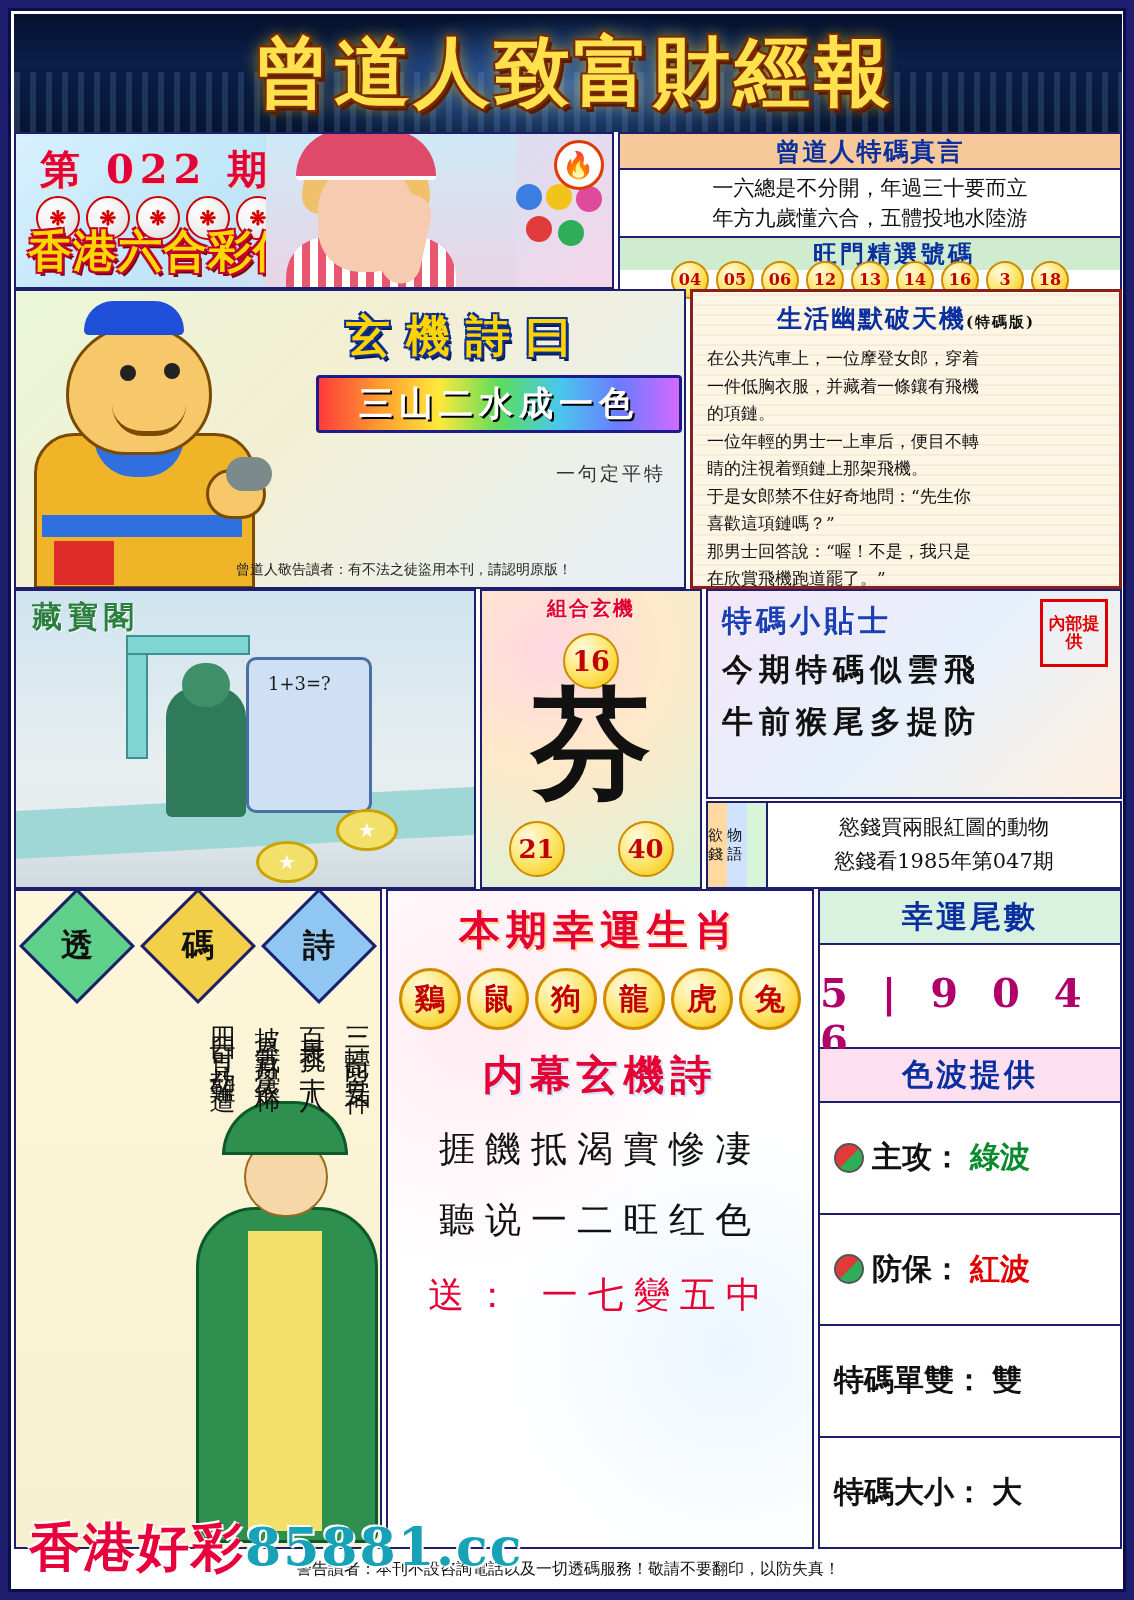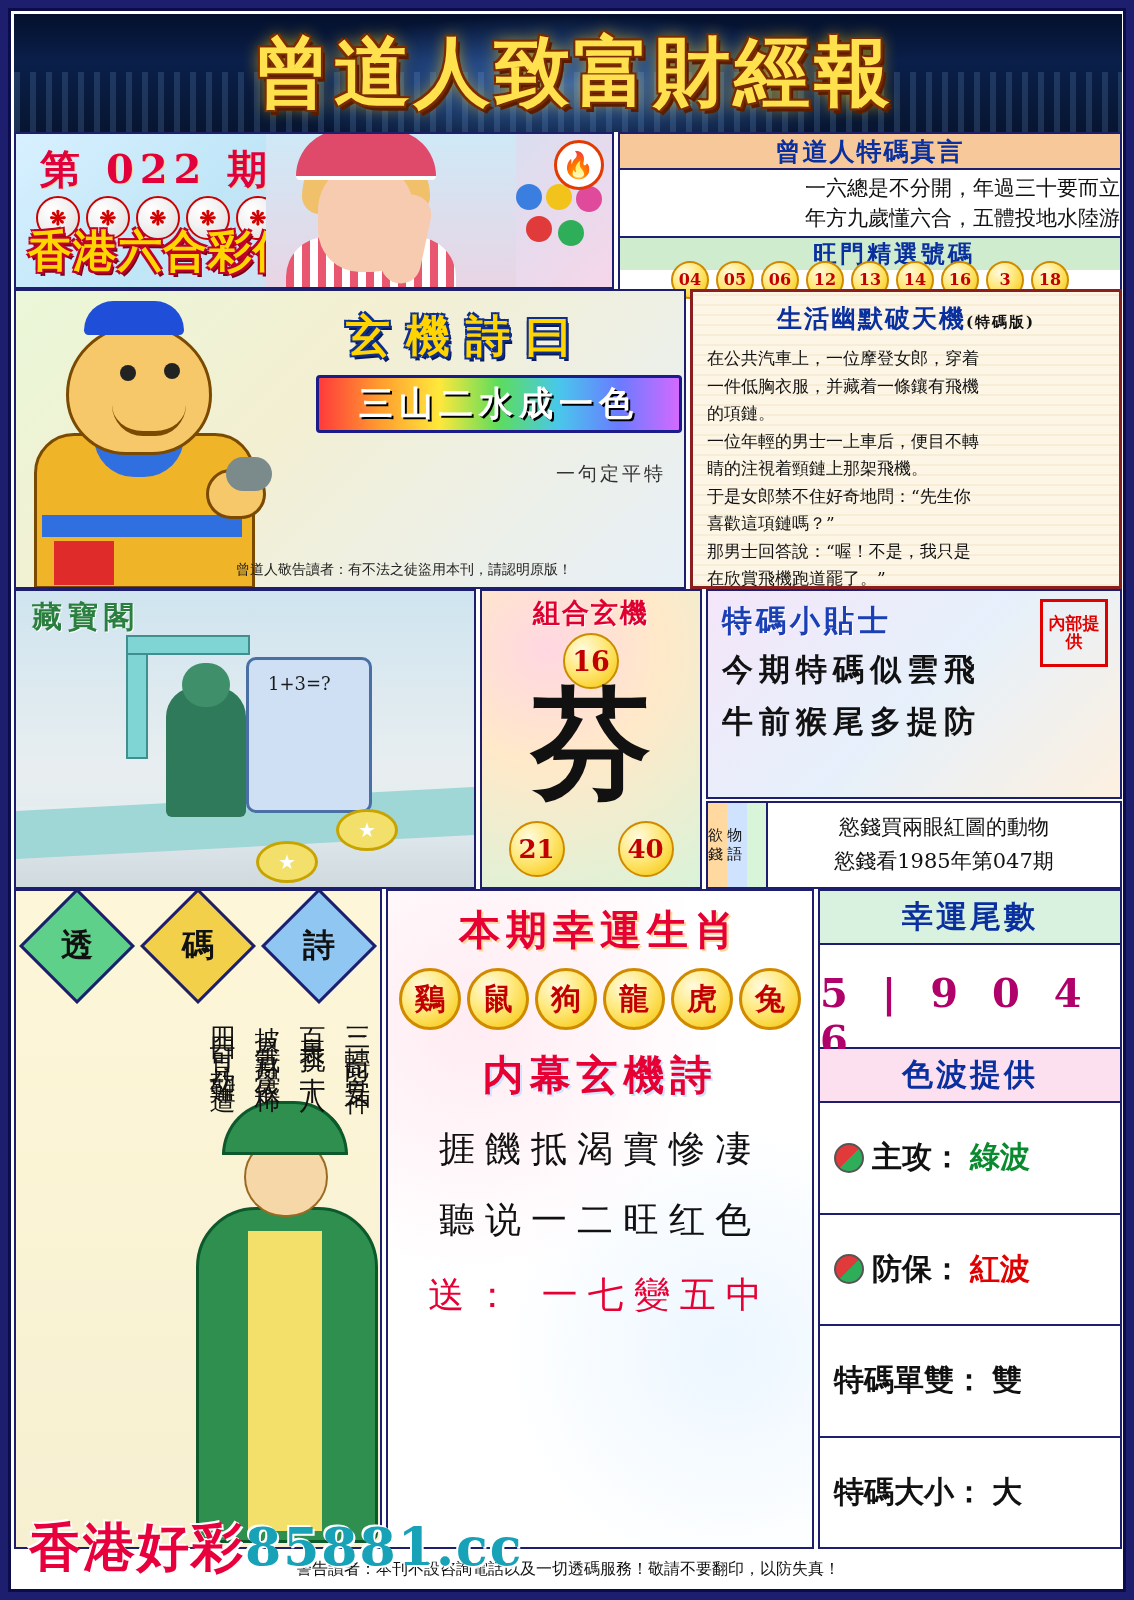--- a/index.html
+++ b/index.html
@@ -139,21 +139,21 @@
     border:2px solid #1d1f6e;box-sizing:border-box;background:#ffffff;
   }
   .rt-head{
     height:34px;background:#f7c99a;border-bottom:2px solid #1d1f6e;
     display:flex;align-items:center;justify-content:center;
     font-family:"DejaVu Serif","Liberation Serif",serif;
     font-weight:bold;font-size:25px;color:#0a2f9e;letter-spacing:2px;
   }
   .rt-poem{
     height:66px;background:#ffffff;
-    display:flex;flex-direction:column;align-items:flex-end;justify-content:center;
+    display:flex;flex-direction:column;align-items:center;justify-content:center;
     font-family:"DejaVu Serif","Liberation Serif",serif;
     font-size:21px;color:#111;line-height:1.45;
   }
   .rt-sub{
     height:32px;background:#cfeccf;border-top:2px solid #1d1f6e;border-bottom:2px solid #1d1f6e;
     display:flex;align-items:center;justify-content:center;
     font-family:"DejaVu Serif","Liberation Serif",serif;
     font-weight:bold;font-size:24px;color:#0a2f9e;letter-spacing:3px;padding-left:48px;
   }
   .rt-nums{
@@ -263,21 +263,21 @@
   .combo{
     position:absolute;left:466px;top:0;width:222px;height:300px;
     border:2px solid #1d1f6e;box-sizing:border-box;
     background:
       radial-gradient(circle at 30% 20%,#ffd7e2 0%,#ffe9c9 40%,#d9f3d9 100%);
     overflow:hidden;
   }
   .combo-title{
     position:absolute;left:0;top:4px;width:100%;text-align:center;
     font-family:"DejaVu Serif","Liberation Serif",serif;
-    font-weight:bold;font-size:27px;color:#e00030;letter-spacing:2px;
+    font-weight:bold;font-size:20px;color:#e00030;letter-spacing:2px;
     text-shadow:1px 1px 0 #fff;
   }
   .combo-16{
     position:absolute;left:50%;top:42px;transform:translateX(-50%);
     width:52px;height:52px;border-radius:50%;
     background:radial-gradient(circle at 34% 28%,#fffbe0,#ffe87a 45%,#f5c400 100%);
     border:2px solid #c98d00;
     display:flex;align-items:center;justify-content:center;
     font-family:"DejaVu Serif",serif;font-weight:bold;font-size:27px;color:#c20000;
   }

